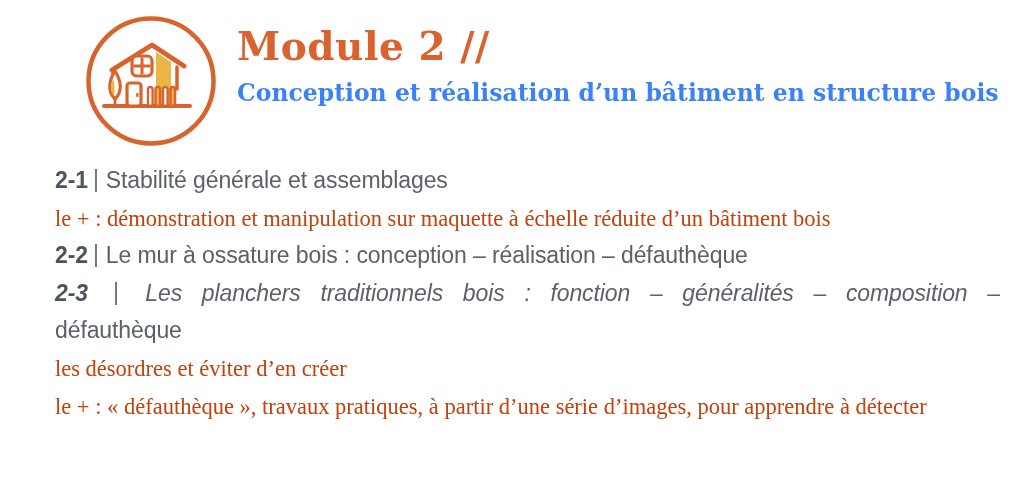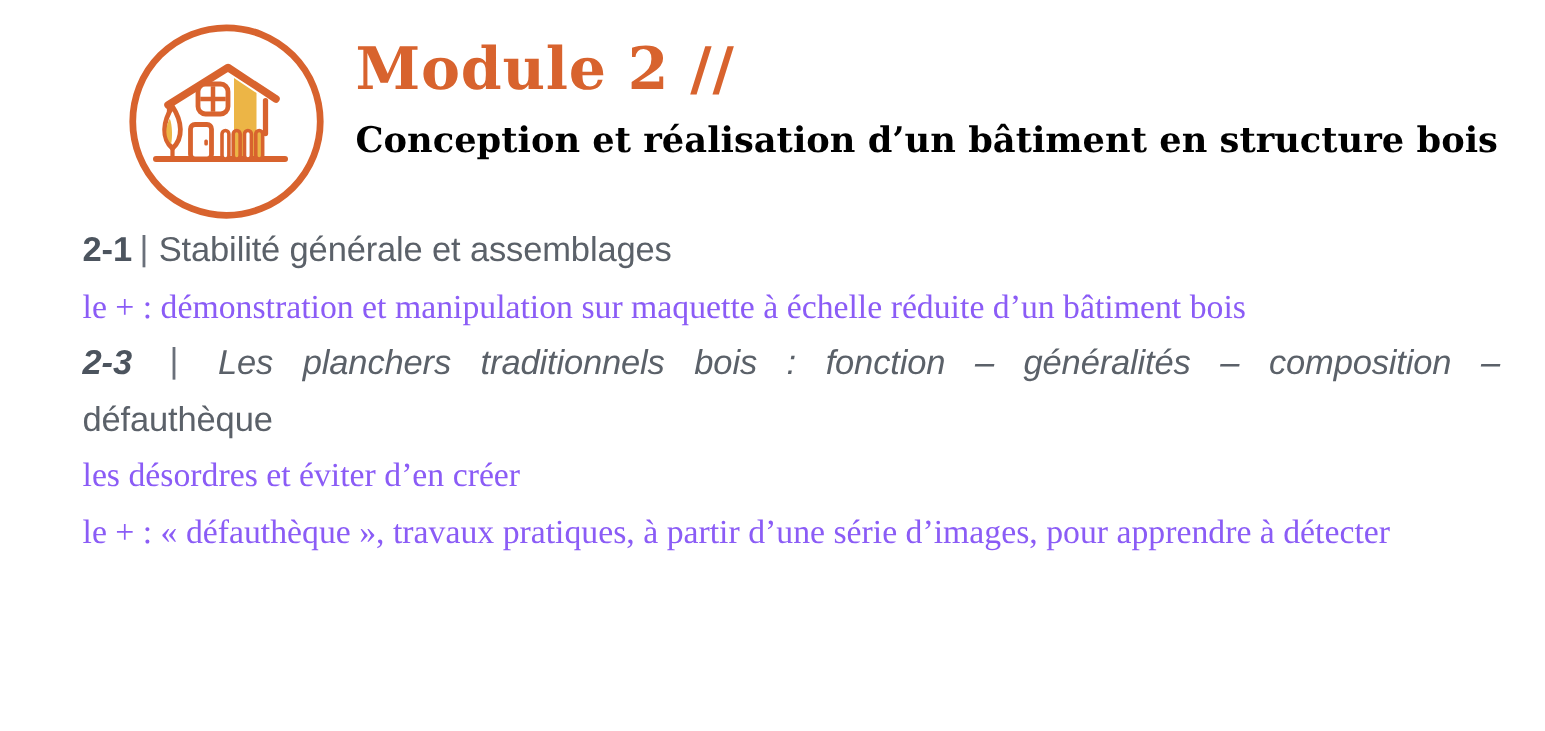--- a/index.html
+++ b/index.html
@@ -34,30 +34,30 @@
     color: #d8632e;
     letter-spacing: 0.5px;
     white-space: nowrap;
   }
   .subtitle {
     margin: 0;
     font-family: "DejaVu Serif", serif;
     font-weight: 700;
     font-size: 23.5px;
     line-height: 29px;
-    color: #000000;
+    color: #3b82f6;
     white-space: nowrap;
   }
   .subtitle.first { margin-top: 9px; }
 
   
   .content {
     position: absolute;
     left: 55px;
-    top: 148px;
+    top: 162px;
     width: 945px;
   }
   .row {
     height: 37.6px;
     line-height: 37.6px;
     white-space: nowrap;
   }
   .row.topic {
     font-size: 23px;
     color: #5b6169;
@@ -76,21 +76,21 @@
   }
   .row.stretch {
     white-space: normal;
     text-align: justify;
     text-align-last: justify;
     font-style: italic;
   }
   .row.plus {
     font-family: "Liberation Serif", serif;
     font-size: 22.5px;
-    color: #8b5cf6;
+    color: #c2410c;
   }
 </style>
 </head>
 <body>
 
 <div class="page">
 
   <header>
     <div class="icon-circle">
       <svg viewBox="0 0 134 134" width="134" height="134" aria-hidden="true">
@@ -130,20 +130,23 @@
   </header>
 
   <main class="content">
 
     <div class="row topic">
       <span class="prefix">2-1</span><span class="sep">|</span><span class="txt">Stabilité générale et assemblages</span>
     </div>
 
     <div class="row plus">le + : démonstration et manipulation sur maquette à échelle réduite d’un bâtiment bois</div>
 
+    <div class="row topic">
+      <span class="prefix">2-2</span><span class="sep">|</span><span class="txt">Le mur à ossature bois : conception – réalisation – défauthèque</span>
+    </div>
 
     <div class="row topic stretch">
       <span class="prefix">2-3</span> <span class="sep">|</span> <span class="txt">Les planchers traditionnels bois : fonction – généralités – composition –</span>
     </div>
     <div class="row topic">défauthèque</div>
 
 
     <div class="row plus">les désordres et éviter d’en créer</div>
     <div class="row plus">le + : « défauthèque », travaux pratiques, à partir d’une série d’images, pour apprendre à détecter</div>
 

